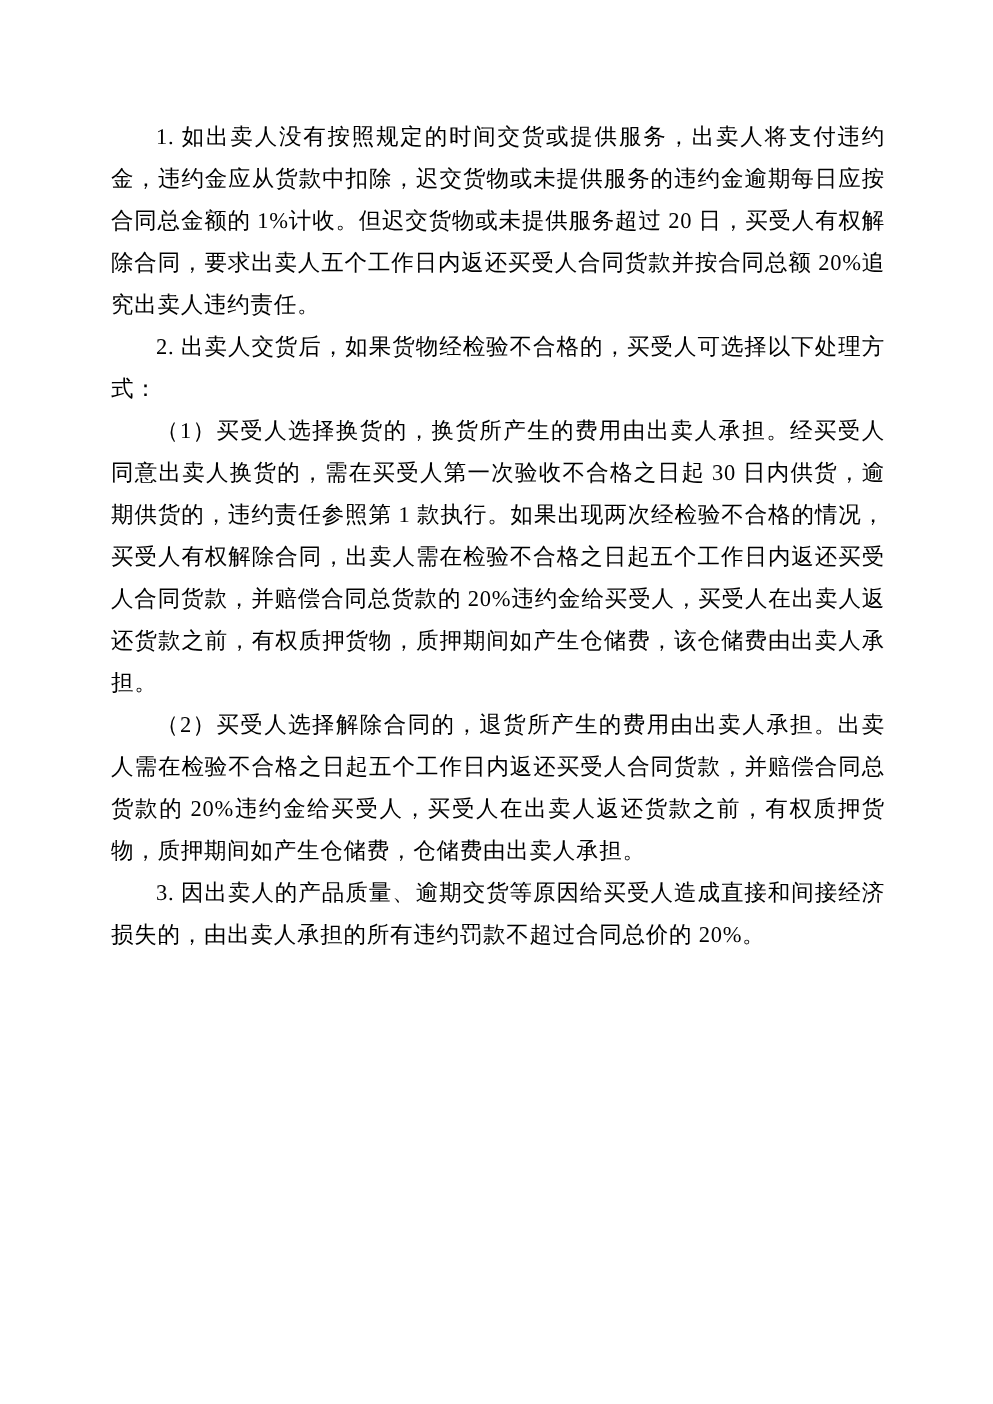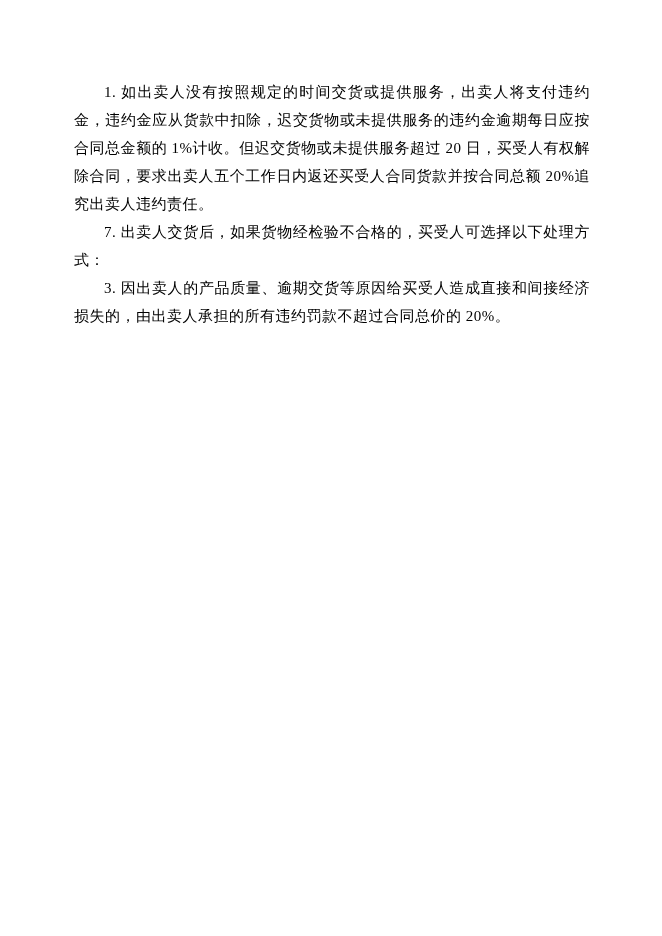--- a/index.html
+++ b/index.html
@@ -29,16 +29,18 @@
     letter-spacing: 0.5px;
     word-break: break-all;
   }
 </style>
 </head>
 <body>
 
 <div class="page">
   <div class="doc-body">
       <p class="para">1. 如出卖人没有按照规定的时间交货或提供服务，出卖人将支付违约金，违约金应从货款中扣除，迟交货物或未提供服务的违约金逾期每日应按合同总金额的 1%计收。但迟交货物或未提供服务超过 20 日，买受人有权解除合同，要求出卖人五个工作日内返还买受人合同货款并按合同总额 20%追究出卖人违约责任。</p>
-      <p class="para">7. 出卖人交货后，如果货物经检验不合格的，买受人可选择以下处理方式：</p>
+      <p class="para">2. 出卖人交货后，如果货物经检验不合格的，买受人可选择以下处理方式：</p>
+      <p class="para">（1）买受人选择换货的，换货所产生的费用由出卖人承担。经买受人同意出卖人换货的，需在买受人第一次验收不合格之日起 30 日内供货，逾期供货的，违约责任参照第 1 款执行。如果出现两次经检验不合格的情况，买受人有权解除合同，出卖人需在检验不合格之日起五个工作日内返还买受人合同货款，并赔偿合同总货款的 20%违约金给买受人，买受人在出卖人返还货款之前，有权质押货物，质押期间如产生仓储费，该仓储费由出卖人承担。</p>
+      <p class="para">（2）买受人选择解除合同的，退货所产生的费用由出卖人承担。出卖人需在检验不合格之日起五个工作日内返还买受人合同货款，并赔偿合同总货款的 20%违约金给买受人，买受人在出卖人返还货款之前，有权质押货物，质押期间如产生仓储费，仓储费由出卖人承担。</p>
       <p class="para">3. 因出卖人的产品质量、逾期交货等原因给买受人造成直接和间接经济损失的，由出卖人承担的所有违约罚款不超过合同总价的 20%。</p>
     </div>
 </div>
 
 </body></html>

